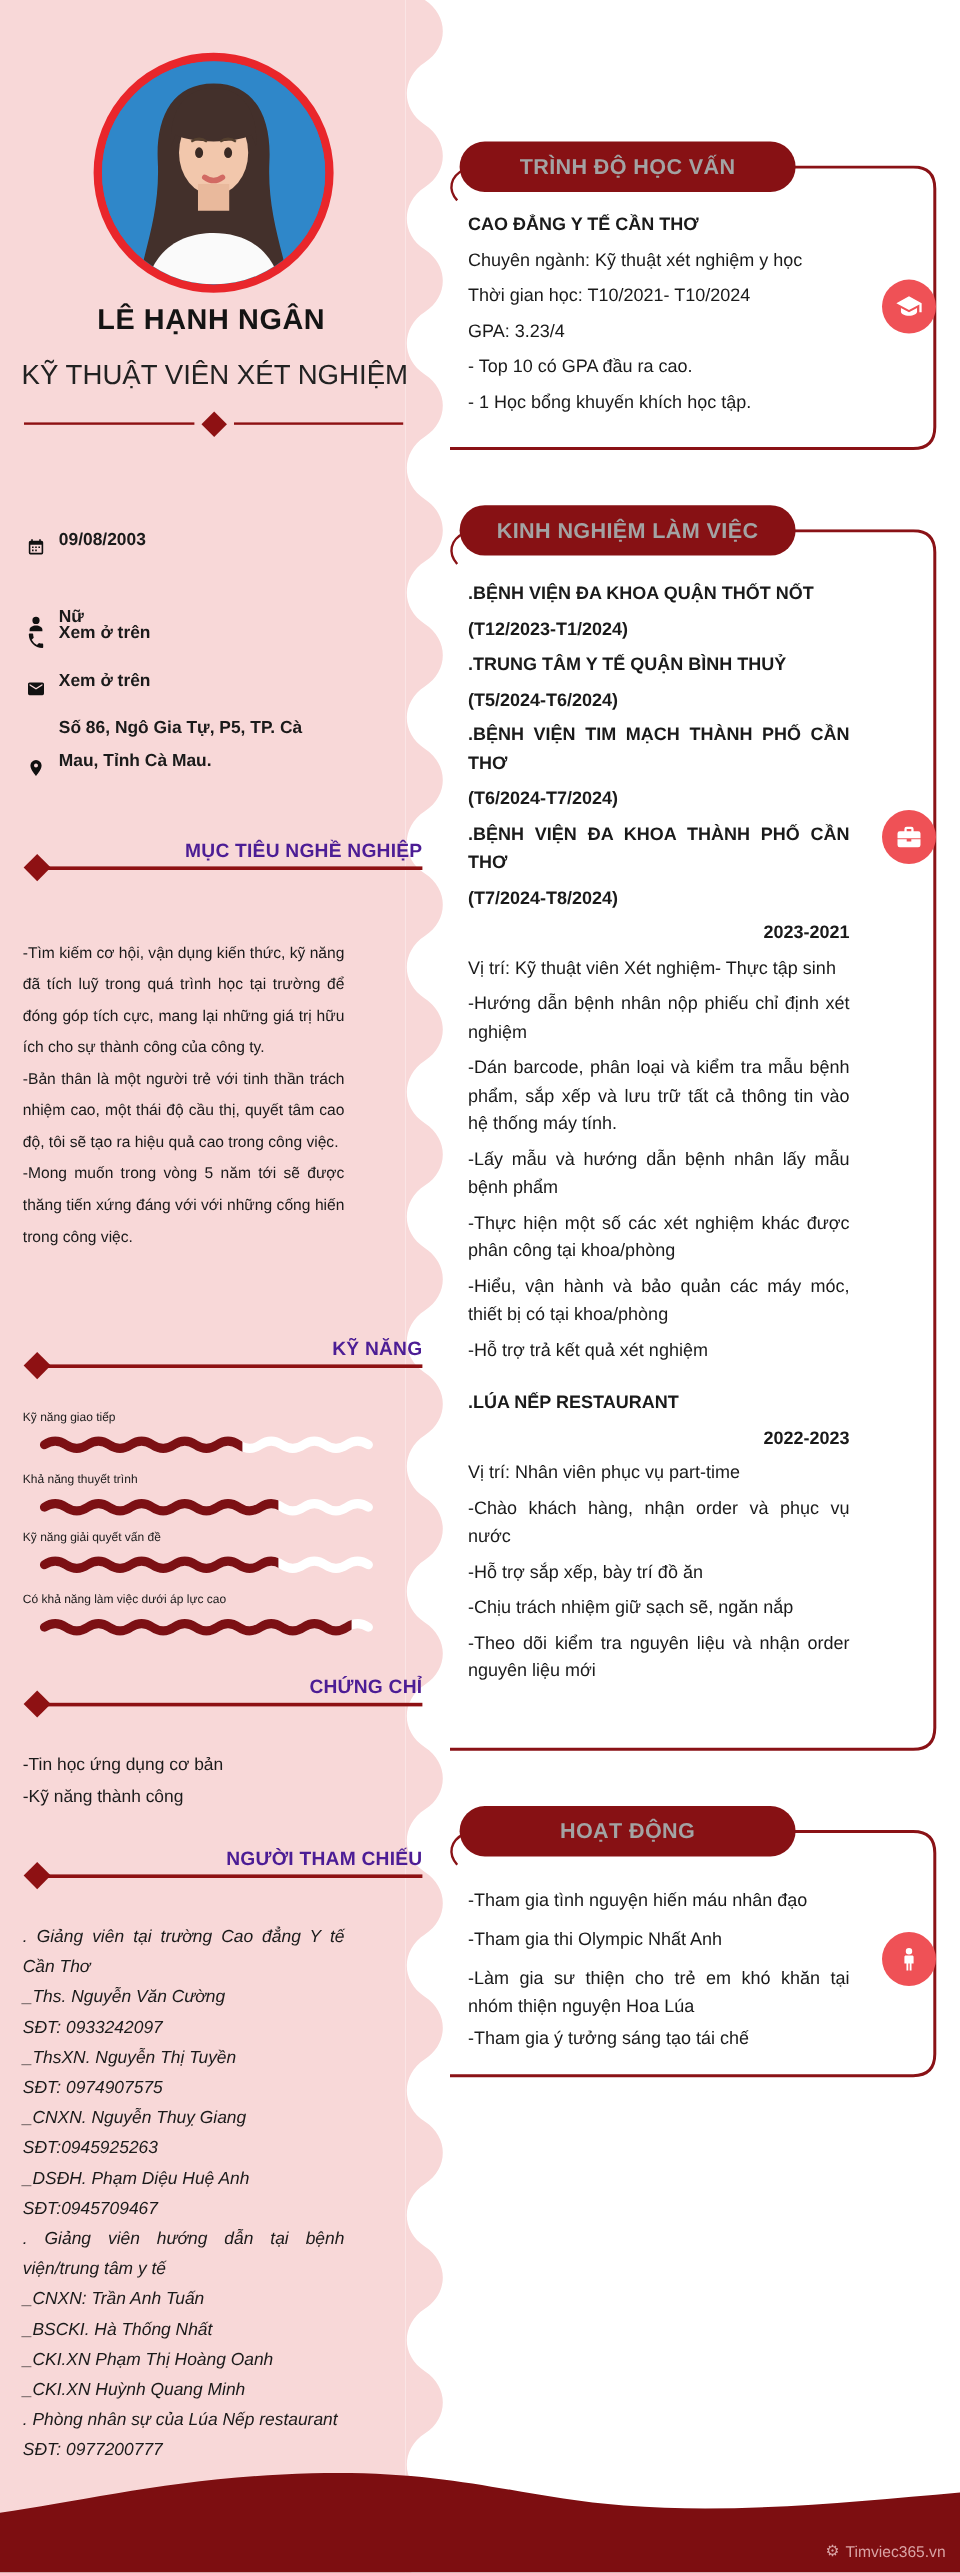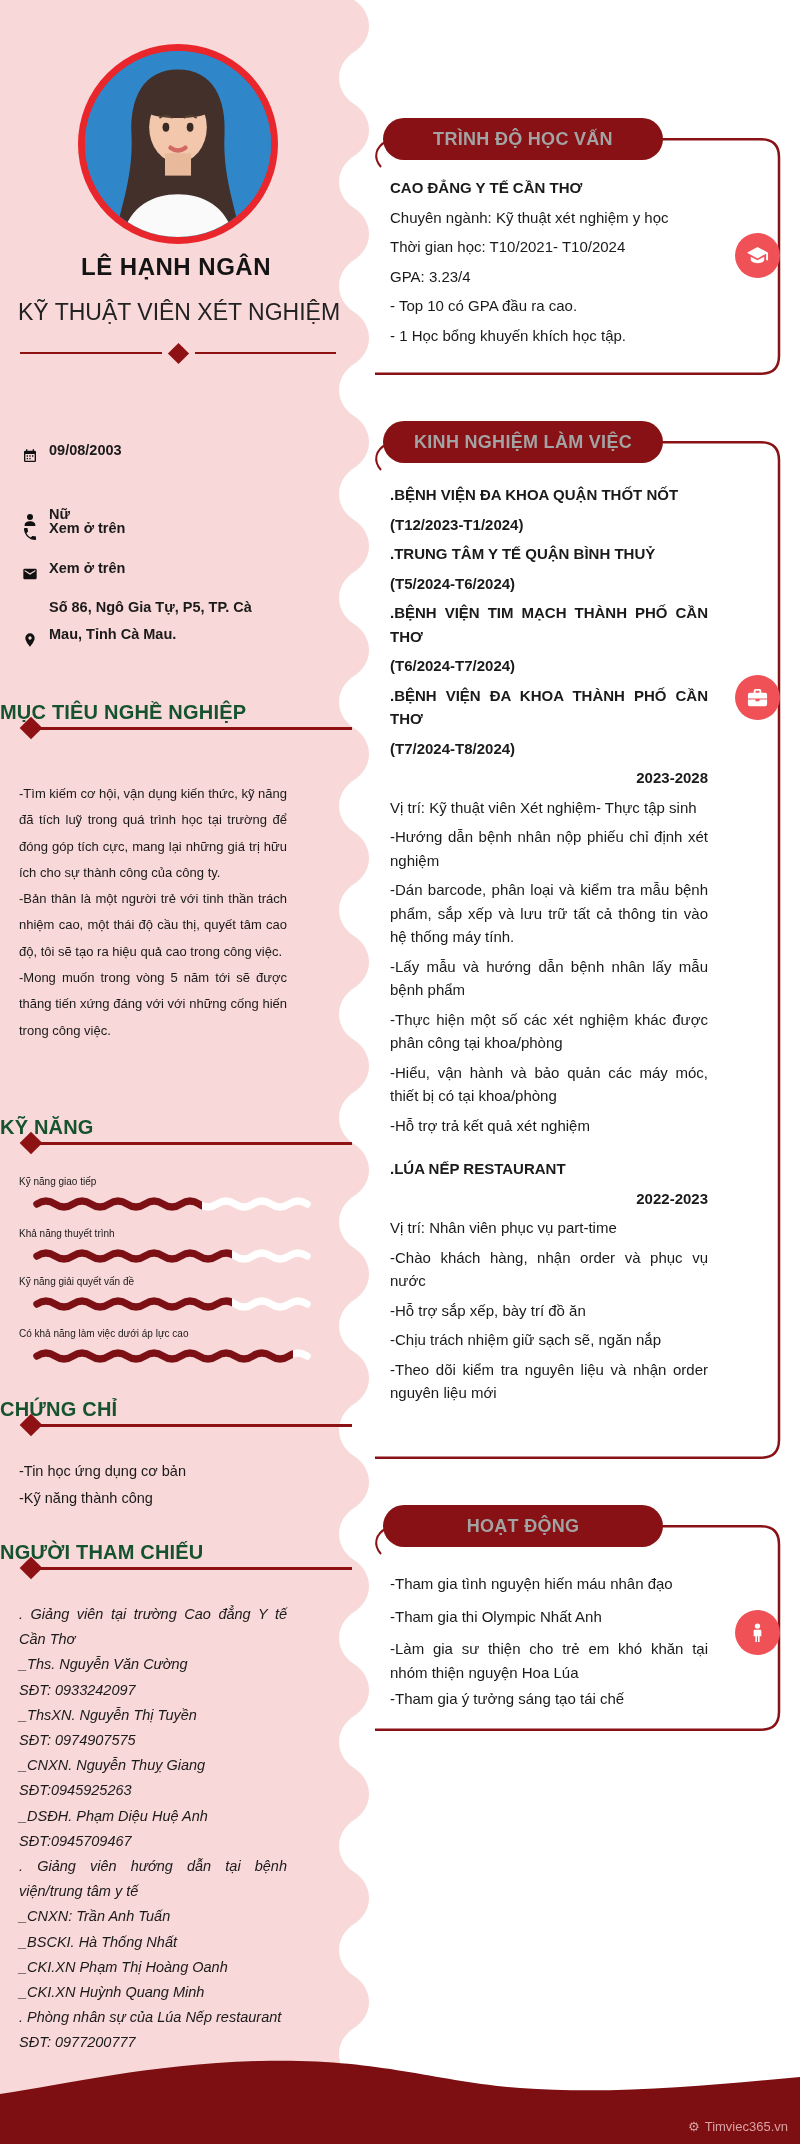--- a/index.html
+++ b/index.html
@@ -14,21 +14,21 @@
   .name{position:absolute;left:0;top:253px;width:352px;text-align:center;font-size:24px;
         font-weight:bold;letter-spacing:.5px;color:#141414;}
   .jobtitle{position:absolute;left:0;top:299px;width:352px;text-align:left;font-size:23px;color:#222;margin-left:18px;}
   .divider{position:absolute;left:20px;top:344px;width:316px;height:18px;display:flex;align-items:center;}
   .divider .seg{flex:1;height:2.5px;background:#8E1113;}
   .divider .dm{width:15px;height:15px;background:#8E1113;transform:rotate(45deg);margin:0 9px;flex:none;}
   .info-row{position:absolute;left:22px;width:250px;display:flex;align-items:flex-end;font-size:14.5px;line-height:21px;font-weight:bold;}
   .info-row .ic{width:16px;height:16px;flex:none;margin-top:2px;}
   .info-row .tx{margin-left:11px;line-height:27px;margin-top:-3px;}
   .sb-head{position:absolute;left:0;width:352px;}
-  .sb-head .lbl{text-align:left;font-size:20px;font-weight:bold;color:#14532d;letter-spacing:.2px;}
+  .sb-head .lbl{text-align:right;font-size:16px;font-weight:bold;color:#4c1d95;letter-spacing:.2px;}
   .sb-head .rule{position:relative;margin-left:30px;margin-top:3px;height:2.5px;background:#8E1113;}
   .sb-head .rule .dm{position:absolute;left:-7px;top:-7px;width:16px;height:16px;background:#8E1113;transform:rotate(45deg);}
   .objective{position:absolute;left:19px;top:781px;width:268px;font-size:13px;line-height:26.3px;
              text-align:justify;text-align-last:left;}
   .skill{position:absolute;left:19px;width:300px;}
   .skill-label{font-size:10px;color:#1a1a1a;}
   .skill-bar{position:relative;margin-left:14px;margin-top:9px;width:292px;height:16px;}
   .skill-bar svg{position:absolute;left:0;top:0;overflow:visible;}
   .red-clip{position:absolute;left:0;top:0;height:16px;overflow:hidden;}
   .certs{position:absolute;left:19px;top:1458px;width:280px;font-size:14.5px;line-height:26.5px;}
@@ -284,21 +284,21 @@
   </div>
   <div class="mainblock" style="top:483px">
     <div class="p b">.BỆNH VIỆN ĐA KHOA QUẬN THỐT NỐT</div>
     <div class="p b">(T12/2023-T1/2024)</div>
     <div class="p b">.TRUNG TÂM Y TẾ QUẬN BÌNH THUỶ</div>
     <div class="p b">(T5/2024-T6/2024)</div>
     <div class="p b">.BỆNH VIỆN TIM MẠCH THÀNH PHỐ CẦN THƠ</div>
     <div class="p b">(T6/2024-T7/2024)</div>
     <div class="p b">.BỆNH VIỆN ĐA KHOA THÀNH PHỐ CẦN THƠ</div>
     <div class="p b">(T7/2024-T8/2024)</div>
-    <div class="p right">2023-2028</div>
+    <div class="p right">2023-2021</div>
     <div class="p">Vị trí: Kỹ thuật viên Xét nghiệm- Thực tập sinh</div>
     <div class="p">-Hướng dẫn bệnh nhân nộp phiếu chỉ định xét nghiệm</div>
     <div class="p">-Dán barcode, phân loại và kiểm tra mẫu bệnh phẩm, sắp xếp và lưu trữ tất cả thông tin vào hệ thống máy tính.</div>
     <div class="p">-Lấy mẫu và hướng dẫn bệnh nhân lấy mẫu bệnh phẩm</div>
     <div class="p">-Thực hiện một số các xét nghiệm khác được phân công tại khoa/phòng</div>
     <div class="p">-Hiểu, vận hành và bảo quản các máy móc, thiết bị có tại khoa/phòng</div>
     <div class="p">-Hỗ trợ trả kết quả xét nghiệm</div>
     <div class="p b mt20">.LÚA NẾP RESTAURANT</div>
     <div class="p right">2022-2023</div>
     <div class="p">Vị trí: Nhân viên phục vụ part-time</div>

